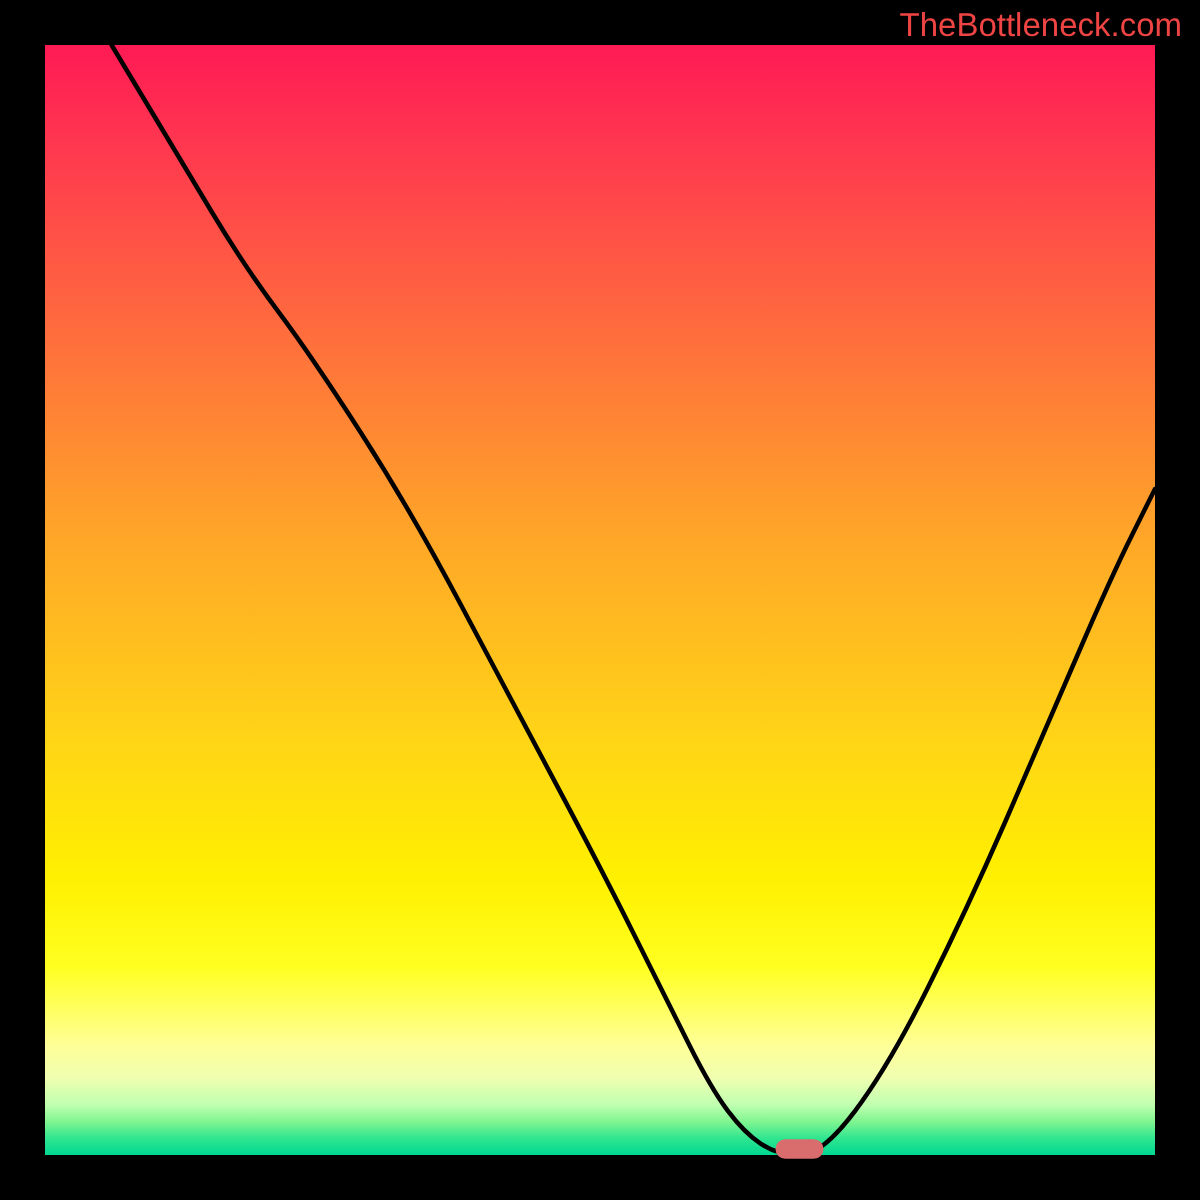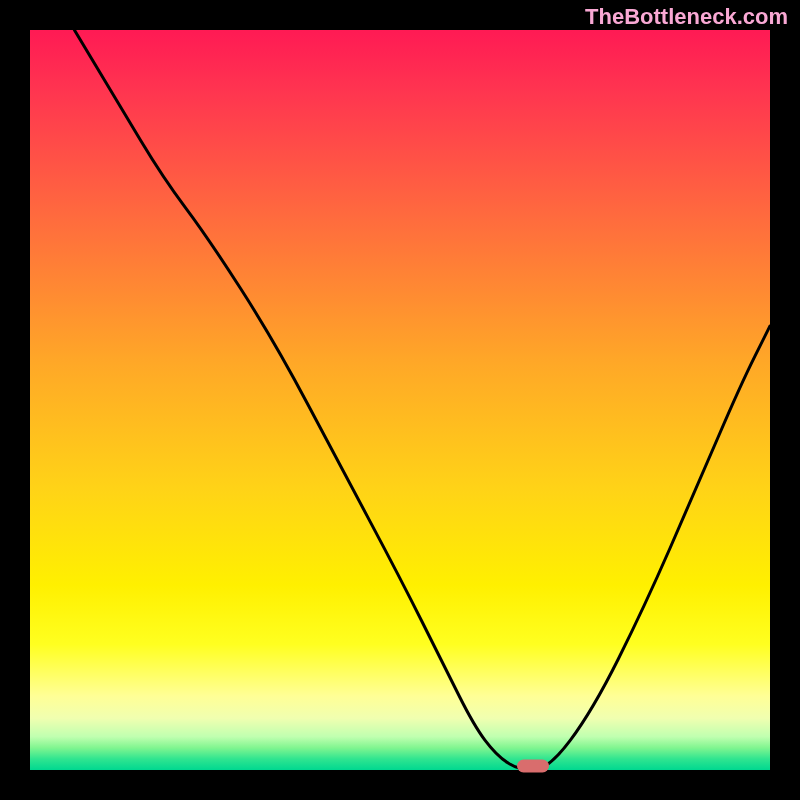--- a/index.html
+++ b/index.html
@@ -15,23 +15,23 @@
     width: 800px;
     height: 800px;
     background: #000;
   }
   .watermark {
     position: absolute;
     top: 4px;
     right: 12px;
     font-family: Arial, Helvetica, sans-serif;
     font-size: 22px;
-    color: #f9a8d4;
+    color: #ef4444;
     z-index: 5;
-    font-weight: 700;
+    font-weight: 400;
   }
   .plot-area {
     position: absolute;
     left: 30px;
     top: 30px;
     width: 740px;
     height: 740px;
   }
   .gradient {
     position: absolute;

